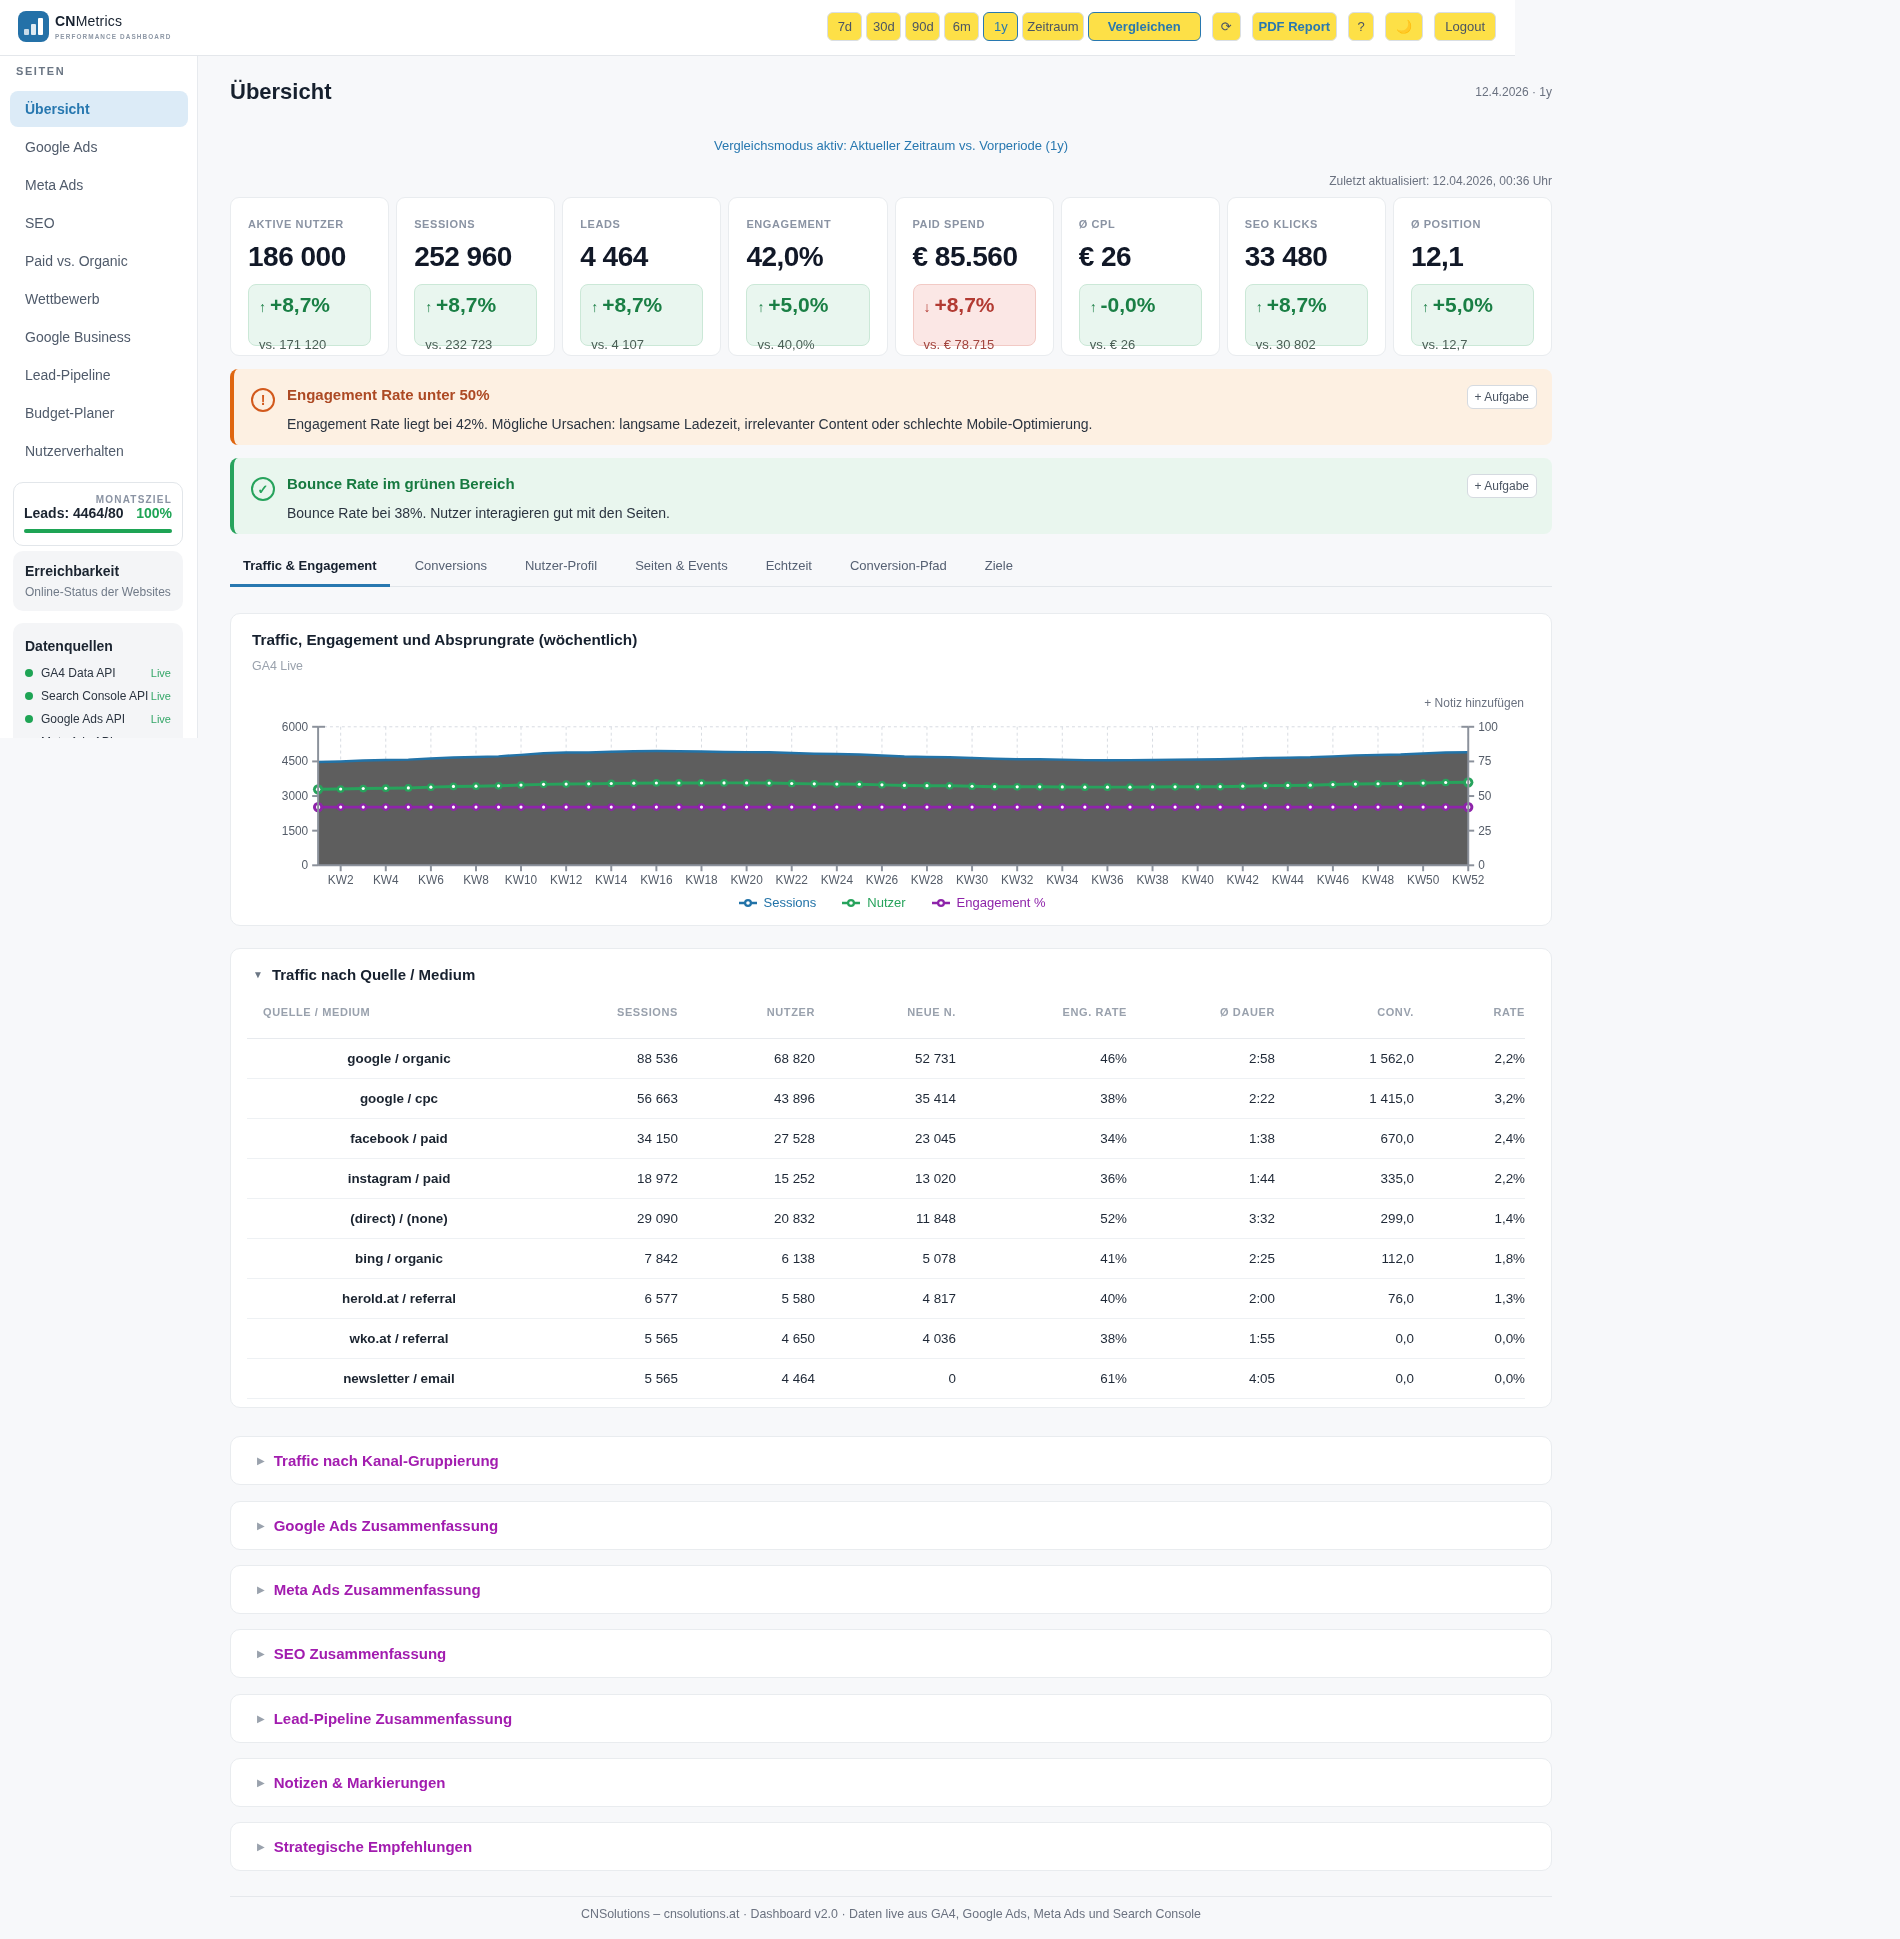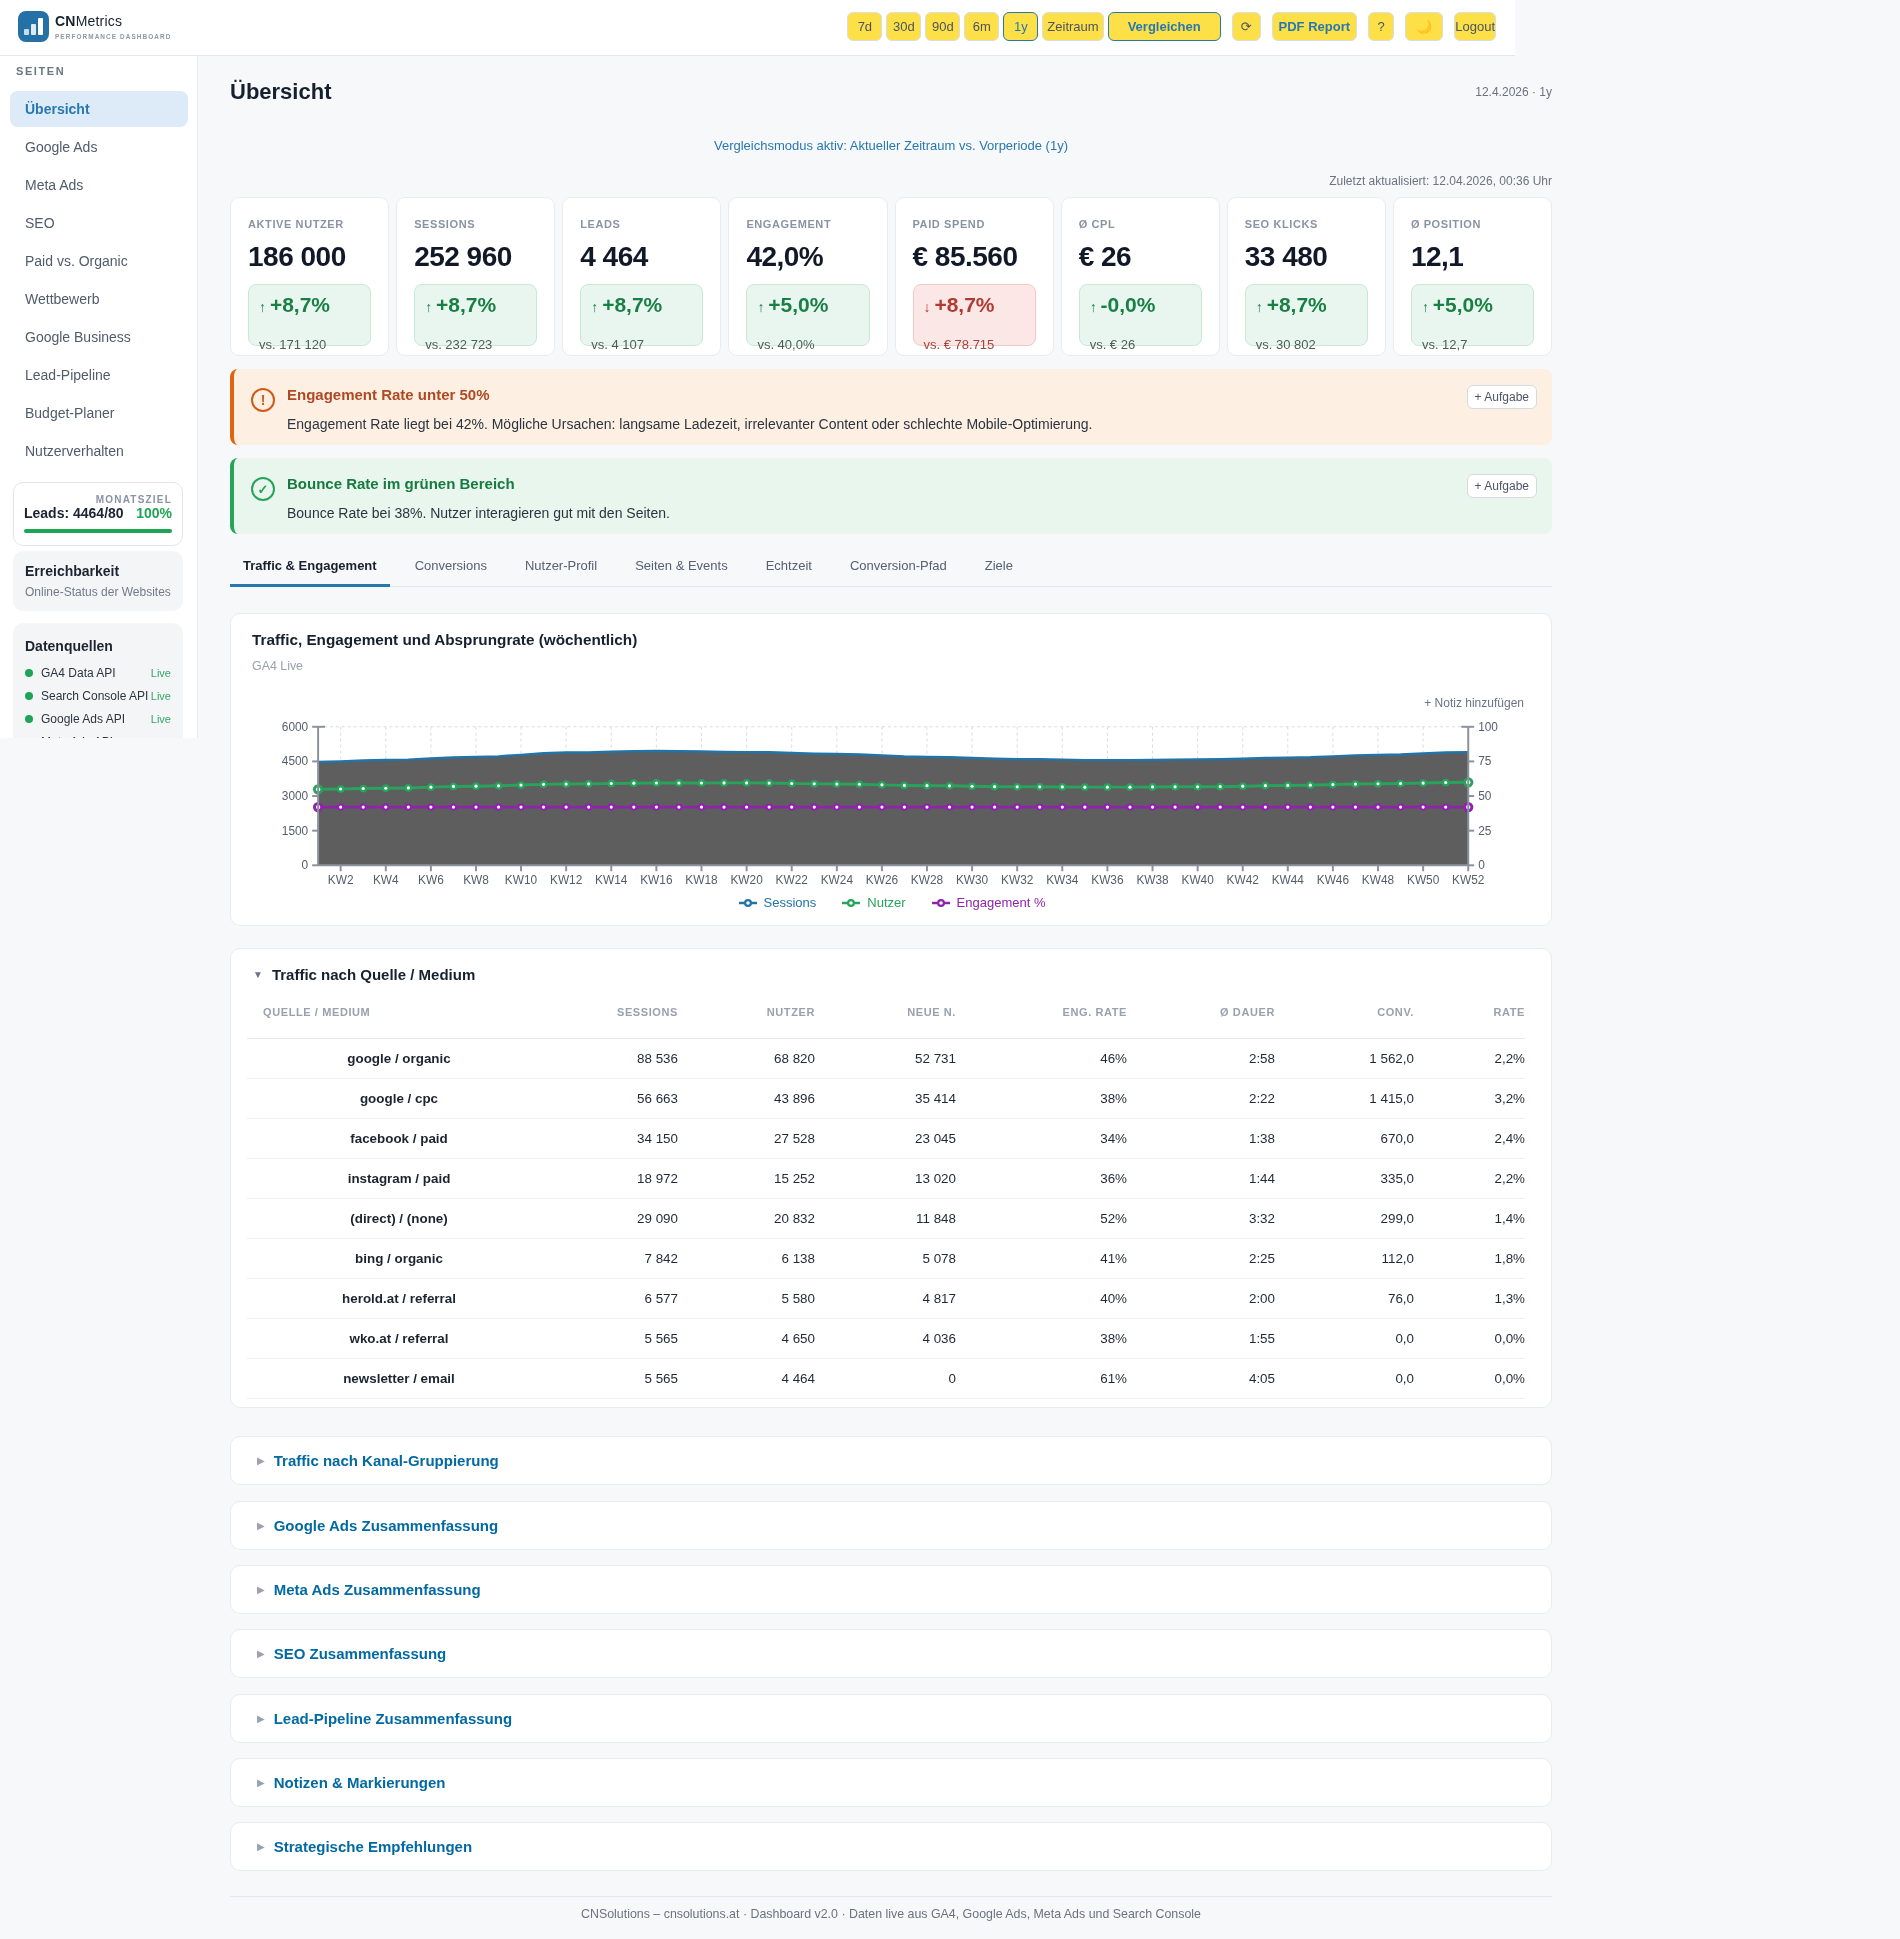--- a/index.html
+++ b/index.html
@@ -17,21 +17,21 @@
 .logo-txt { position:absolute; left:55px; top:14px; }
 .logo-txt .l1 { font-size:14px; line-height:15px; color:#16202e; letter-spacing:0.2px; }
 .logo-txt .l1 b { font-weight:700; }
 .logo-txt .l2 { font-size:6.4px; color:#8d97a5; letter-spacing:1.1px; margin-top:4px; font-weight:700; }
 .hbtns { position:absolute; right:19px; top:12px; display:flex; align-items:center; gap:4px; }
 .hbtn { height:29px; display:flex; align-items:center; justify-content:center; padding:0 4px; min-width:35px; background:#fde047; border:1px solid #d9dee4; border-radius:6px; font-size:13px; color:#4b5563; white-space:nowrap; }
 .hbtn.sel { border-color:#2878b0; color:#2878b0; }
 .hbtn.cmp { border-color:#2878b0; color:#2878b0; font-weight:700; padding:0 19px; }
 .hbtn.pdf { color:#2878b0; font-weight:700; margin-left:7px; padding:0 6px; }
 .hbtn.icn { margin-left:7px; padding:0 8px; min-width:26px; }
-.hbtn.lgt { margin-left:7px; padding:0 0; }
+.hbtn.lgt { margin-left:7px; padding:0 10px; }
 .hbtn.moon { padding:0 10px; }
 
 
 .side { position:absolute; left:0; top:56px; width:198px; height:682px; background:#fff; border-right:1px solid #e7eaee; z-index:4; padding:7px 9px 0 10px; overflow:hidden; }
 .side .cap { font-size:11px; font-weight:700; color:#6b7684; letter-spacing:1.6px; margin:2px 0 14px 6px; }
 .nav-item { height:36px; line-height:36px; padding-left:15px; font-size:14px; color:#505b6b; border-radius:8px; margin-bottom:2px; }
 .nav-item.active { background:#dcebf7; color:#2878b0; font-weight:700; }
 .goal { border:1px solid #e2e6ea; border-radius:10px; padding:11px 10px 12px 10px; margin:13px 5px 0 3px; background:#fff; }
 .goal .g1 { font-size:10px; font-weight:700; color:#8a93a3; letter-spacing:1.2px;text-align:right; }
 .goal .g2 { display:flex; justify-content:space-between; font-size:14px; font-weight:700; color:#1b2430; }
@@ -106,21 +106,21 @@
 th { font-size:11px; font-weight:700; color:#99a1ad; letter-spacing:0.6px; text-align:right; padding:9px 0 20px 0; border-bottom:1px solid #e7eaee; }
 th.c1 { text-align:left; padding-left:16px; }
 td { font-size:13.4px; color:#1f2937; text-align:right; padding:12px 0; border-bottom:1px solid #eef1f4; }
 td.c1 { text-align:center; font-weight:700; padding-left:16px; color:#1b2430;margin-top:37px; }
 col.c1 { width:288px; } col.c2 { width:143px; } col.c3 { width:137px; } col.c4 { width:141px; }
 col.c5 { width:171px; } col.c6 { width:148px; } col.c7 { width:139px; } col.c8 { width:111px; }
 
 .collapsed { background:#fff; border:1px solid #e9ecef; border-radius:10px; height:49px; margin-top:15.3px; display:flex; align-items:center; padding-left:26px; }
 .tablecard + .collapsed { margin-top:28px; }
 .collapsed .tri { font-size:10px; color:#9aa2ad; margin-right:9px; }
-.collapsed .ct { font-size:15px; font-weight:700; color:#0369a1; }
+.collapsed .ct { font-size:15px; font-weight:700; color:#a21caf; }
 .foot { border-top:1px solid #e5e8ec; margin-top:25px; padding:10px 0 0 0; text-align:center; font-size:12.4px; color:#6b7280; }
 </style>
 </head>
 <body>
 <div class="hdr">
   <div class="logo-box">
       <i class="b1"></i>
       <i class="b2"></i>
       <i class="b3"></i>
     </div>

